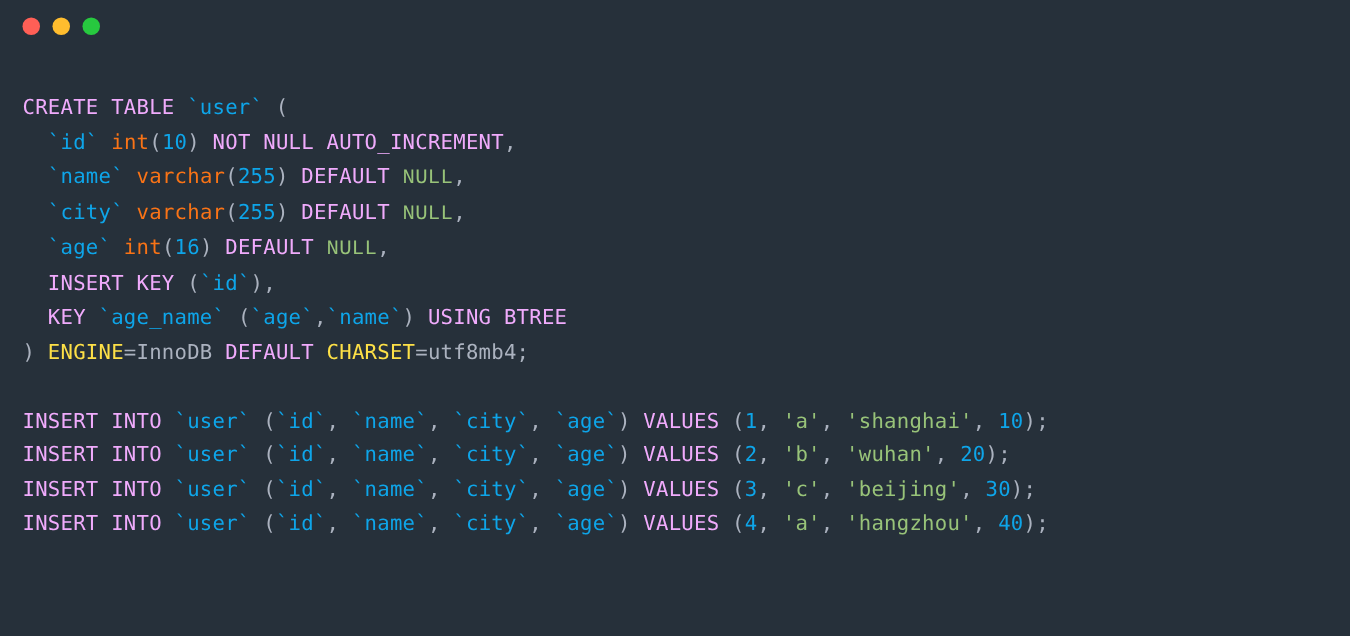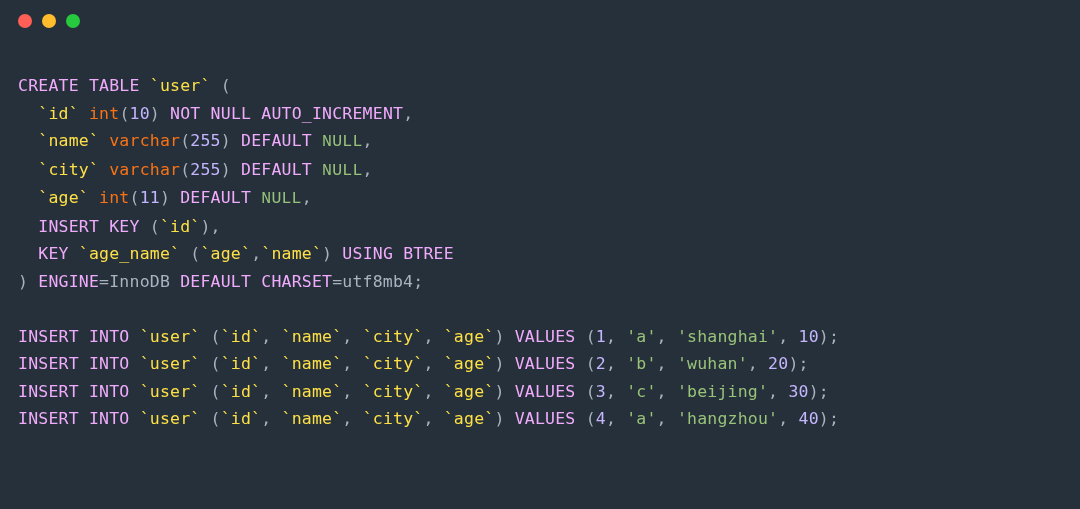--- a/index.html
+++ b/index.html
@@ -4,43 +4,43 @@
 <style>
   html,body{margin:0;padding:0;width:1080px;height:509px;background:#26303a;font-family:ui-monospace,Menlo,Consolas,monospace;font-size:16.5px;line-height:27.5px;overflow:hidden;}
   .window{position:relative;width:1080px;height:509px;}
   .titlebar{position:absolute;top:14px;left:18px;display:flex;gap:10px;}
   .dot{width:14px;height:14px;border-radius:50%;}
   .dot-close{background:#ff5f56;}
   .dot-min{background:#ffbd2e;}
   .dot-max{background:#27c93f;}
   .code{position:absolute;top:72px;left:18px;right:18px;white-space:pre;letter-spacing:0.2px;}
   .kw{color:#f0abfc;}        
-  .bt{color:#fde047;}        
+  .bt{color:#0ea5e9;}        
   .ty{color:#f97316;}        
-  .num{color:#c4b5fd;}       
+  .num{color:#0ea5e9;}       
   .def{color:#abb2bf;}       
-  .fnw{color:#f0abfc;}       
+  .fnw{color:#fde047;}       
   .ns{color:#98c379;font-family:Liberation Mono, monospace;}        
   .str{color:#98c379;}
 </style>
 </head>
 <body>
 
 <div class="window">
   <div class="titlebar">
     <div class="dot dot-close"></div>
     <div class="dot dot-min"></div>
     <div class="dot dot-max"></div>
   </div>
 
   <div class="code"><span class="kw">CREATE TABLE</span><span class="def"> </span><span class="bt">`user`</span><span class="def"> (</span>
 <span class="def">  </span><span class="bt">`id`</span><span class="def"> </span><span class="ty">int</span><span class="def">(</span><span class="num">10</span><span class="def">) </span><span class="kw">NOT NULL AUTO_INCREMENT</span><span class="def">,</span>
 <span class="def">  </span><span class="bt">`name`</span><span class="def"> </span><span class="ty">varchar</span><span class="def">(</span><span class="num">255</span><span class="def">) </span><span class="kw">DEFAULT</span><span class="def"> </span><span class="ns">NULL</span><span class="def">,</span>
 <span class="def">  </span><span class="bt">`city`</span><span class="def"> </span><span class="ty">varchar</span><span class="def">(</span><span class="num">255</span><span class="def">) </span><span class="kw">DEFAULT</span><span class="def"> </span><span class="ns">NULL</span><span class="def">,</span>
-<span class="def">  </span><span class="bt">`age`</span><span class="def"> </span><span class="ty">int</span><span class="def">(</span><span class="num">11</span><span class="def">) </span><span class="kw">DEFAULT</span><span class="def"> </span><span class="ns">NULL</span><span class="def">,</span>
+<span class="def">  </span><span class="bt">`age`</span><span class="def"> </span><span class="ty">int</span><span class="def">(</span><span class="num">16</span><span class="def">) </span><span class="kw">DEFAULT</span><span class="def"> </span><span class="ns">NULL</span><span class="def">,</span>
 <span class="def">  </span><span class="kw">INSERT KEY</span><span class="def"> (</span><span class="bt">`id`</span><span class="def">),</span>
 <span class="def">  </span><span class="kw">KEY</span><span class="def"> </span><span class="bt">`age_name`</span><span class="def"> (</span><span class="bt">`age`</span><span class="def">,</span><span class="bt">`name`</span><span class="def">) </span><span class="kw">USING BTREE</span>
 <span class="def">) </span><span class="fnw">ENGINE</span><span class="def">=InnoDB</span><span class="def"> </span><span class="kw">DEFAULT</span><span class="def"> </span><span class="fnw">CHARSET</span><span class="def">=utf8mb4</span><span class="def">;</span>
 
 <span class="kw">INSERT INTO</span><span class="def"> </span><span class="bt">`user`</span><span class="def"> (</span><span class="bt">`id`</span><span class="def">, </span><span class="bt">`name`</span><span class="def">, </span><span class="bt">`city`</span><span class="def">, </span><span class="bt">`age`</span><span class="def">) </span><span class="kw">VALUES</span><span class="def"> (</span><span class="num">1</span><span class="def">, </span><span class="str">'a'</span><span class="def">, </span><span class="str">'shanghai'</span><span class="def">, </span><span class="num">10</span><span class="def">);</span>
 <span class="kw">INSERT INTO</span><span class="def"> </span><span class="bt">`user`</span><span class="def"> (</span><span class="bt">`id`</span><span class="def">, </span><span class="bt">`name`</span><span class="def">, </span><span class="bt">`city`</span><span class="def">, </span><span class="bt">`age`</span><span class="def">) </span><span class="kw">VALUES</span><span class="def"> (</span><span class="num">2</span><span class="def">, </span><span class="str">'b'</span><span class="def">, </span><span class="str">'wuhan'</span><span class="def">, </span><span class="num">20</span><span class="def">);</span>
 <span class="kw">INSERT INTO</span><span class="def"> </span><span class="bt">`user`</span><span class="def"> (</span><span class="bt">`id`</span><span class="def">, </span><span class="bt">`name`</span><span class="def">, </span><span class="bt">`city`</span><span class="def">, </span><span class="bt">`age`</span><span class="def">) </span><span class="kw">VALUES</span><span class="def"> (</span><span class="num">3</span><span class="def">, </span><span class="str">'c'</span><span class="def">, </span><span class="str">'beijing'</span><span class="def">, </span><span class="num">30</span><span class="def">);</span>
 <span class="kw">INSERT INTO</span><span class="def"> </span><span class="bt">`user`</span><span class="def"> (</span><span class="bt">`id`</span><span class="def">, </span><span class="bt">`name`</span><span class="def">, </span><span class="bt">`city`</span><span class="def">, </span><span class="bt">`age`</span><span class="def">) </span><span class="kw">VALUES</span><span class="def"> (</span><span class="num">4</span><span class="def">, </span><span class="str">'a'</span><span class="def">, </span><span class="str">'hangzhou'</span><span class="def">, </span><span class="num">40</span><span class="def">);</span></div>
 </div>
 

